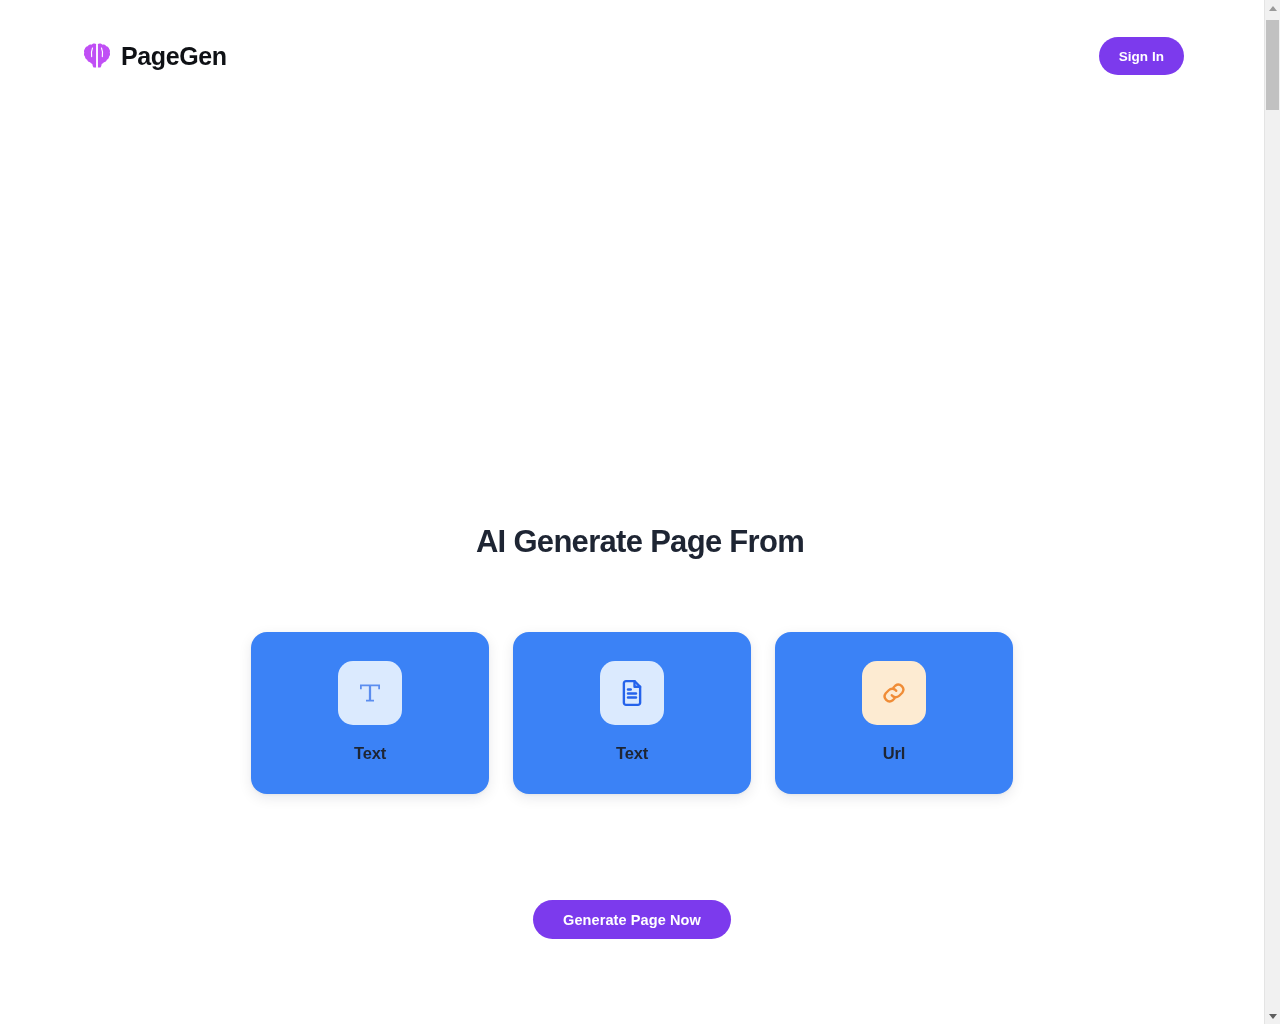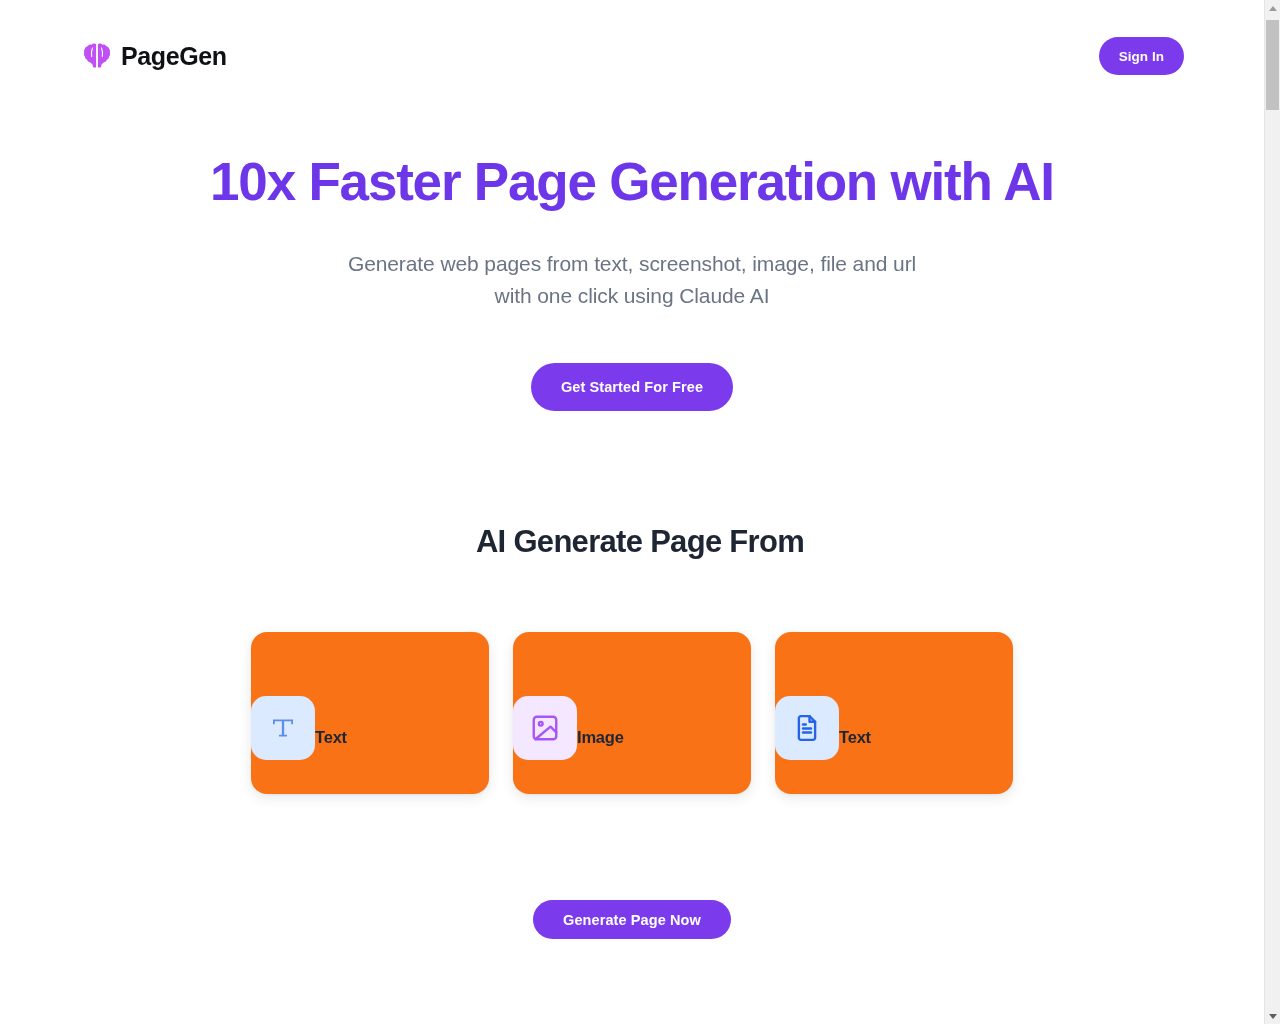--- a/index.html
+++ b/index.html
@@ -148,25 +148,25 @@
   .card-grid {
     margin-top: 70px;
     display: flex;
     justify-content: center;
     gap: 24px;
   }
 
   .source-card {
     width: 238px;
     height: 162px;
-    background: #f97316;
+    background: #3b82f6;
     border-radius: 16px;
     box-shadow: 0 4px 14px rgba(16, 24, 40, 0.09), 0 1px 3px rgba(16, 24, 40, 0.05);
     display: flex;
-    flex-direction: row;
+    flex-direction: column;
     align-items: center;
     padding-top: 29px;
     cursor: pointer;
   }
 
   .icon-tile {
     width: 64px;
     height: 64px;
     border-radius: 15px;
     display: flex;
@@ -269,69 +269,58 @@
         <path d="M15.35 3.6 L15.35 28.4 L16.65 28.4 L16.65 3.6 Z" fill="#ffffff"></path>
         <path d="M11.2 7.5c-1.1 2.6-1.4 6-0.9 9.2" stroke="#ffffff" stroke-width="1.2" fill="none" stroke-linecap="round"></path>
         <path d="M20.8 7.5c1.1 2.6 1.4 6 0.9 9.2" stroke="#ffffff" stroke-width="1.2" fill="none" stroke-linecap="round"></path>
       </svg>
       <span class="brand-name">PageGen</span>
     </div>
 
     <button class="signin-btn">Sign In</button>
   </header>
 
-  <section class="hero">
-    <h1 class="hero-title">10x Faster Page Generation with AI</h1>
-    <p class="hero-sub">
-      <span>Generate web pages from text, screenshot, image, file and url</span><br>
-      <span>with one click using Claude AI</span>
-    </p>
-    <div class="cta-row">
-      <button class="cta-primary">Get Started For Free</button>
-    </div>
-  </section>
 
   <section class="section">
     <h2 class="section-title">AI Generate Page From</h2>
 
     <div class="card-grid">
 
       <div class="source-card">
         <div class="icon-tile" style="background:#dbeafe;">
           <svg width="30" height="30" viewBox="0 0 24 24">
             <path d="M4 5.2 H20 V9 H18.6 V6.6 H12.9 V17.4 H15.2 V18.8 H8.8 V17.4 H11.1 V6.6 H5.4 V9 H4 Z" fill="#5b8def"></path>
           </svg>
         </div>
         <div class="card-label">Text</div>
       </div>
 
-      <div class="source-card">
-        <div class="icon-tile" style="background:#f3e8ff;">
-          <svg width="30" height="30" viewBox="0 0 24 24" fill="none" stroke="#a855f7" stroke-width="1.9" stroke-linecap="round" stroke-linejoin="round">
-            <rect x="3" y="3" width="18" height="18" rx="2.5"></rect>
-            <circle cx="8.6" cy="8.6" r="1.5"></circle>
-            <path d="M21 15.5l-4.6-4.6L4.3 21"></path>
-          </svg>
-        </div>
-        <div class="card-label">Image</div>
-      </div>
 
       <div class="source-card">
         <div class="icon-tile" style="background:#dbeafe;">
           <svg width="30" height="30" viewBox="0 0 24 24" fill="none" stroke="#2563eb" stroke-width="1.9" stroke-linecap="round" stroke-linejoin="round">
             <path d="M14 2.5H7.2A1.7 1.7 0 0 0 5.5 4.2v15.6a1.7 1.7 0 0 0 1.7 1.7h9.6a1.7 1.7 0 0 0 1.7-1.7V7z"></path>
             <path d="M14 2.5V7h4.5"></path>
             <path d="M8.8 12.4h6.4"></path>
             <path d="M8.8 15.6h6.4"></path>
             <path d="M8.8 9.2h2.2"></path>
           </svg>
         </div>
         <div class="card-label">Text</div>
       </div>
 
+      <div class="source-card">
+        <div class="icon-tile" style="background:#fdebd2;">
+          <svg width="30" height="30" viewBox="0 0 24 24" fill="none" stroke="#f08c36" stroke-width="1.9" stroke-linecap="round" stroke-linejoin="round">
+            <path d="M10.2 13.8a4 4 0 0 0 6 .4l2.4-2.4a4 4 0 0 0-5.6-5.6l-1.4 1.4"></path>
+            <path d="M13.8 10.2a4 4 0 0 0-6-.4l-2.4 2.4a4 4 0 0 0 5.6 5.6l1.4-1.4"></path>
+          </svg>
+        </div>
+        <div class="card-label">Url</div>
+      </div>
 
     </div>
   </section>
 
   <div class="generate-row">
     <button class="cta-generate">Generate Page Now</button>
   </div>
 
 </div>
 

